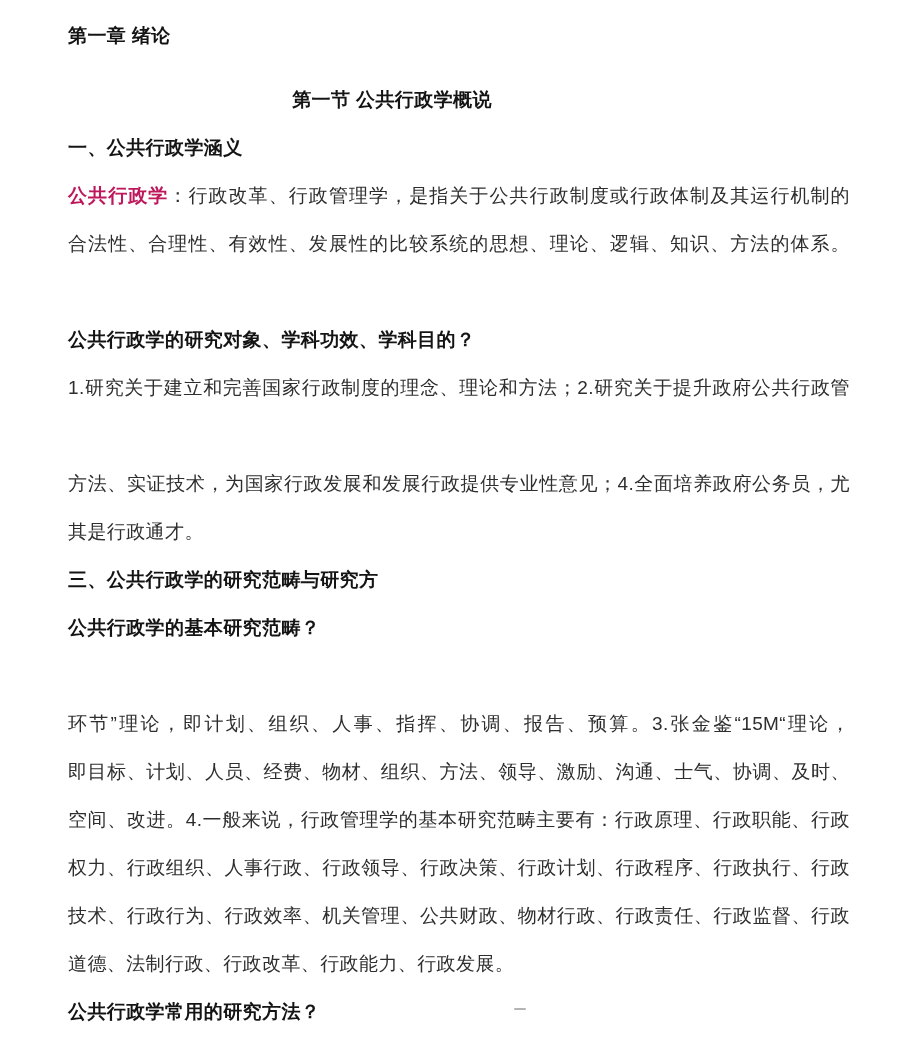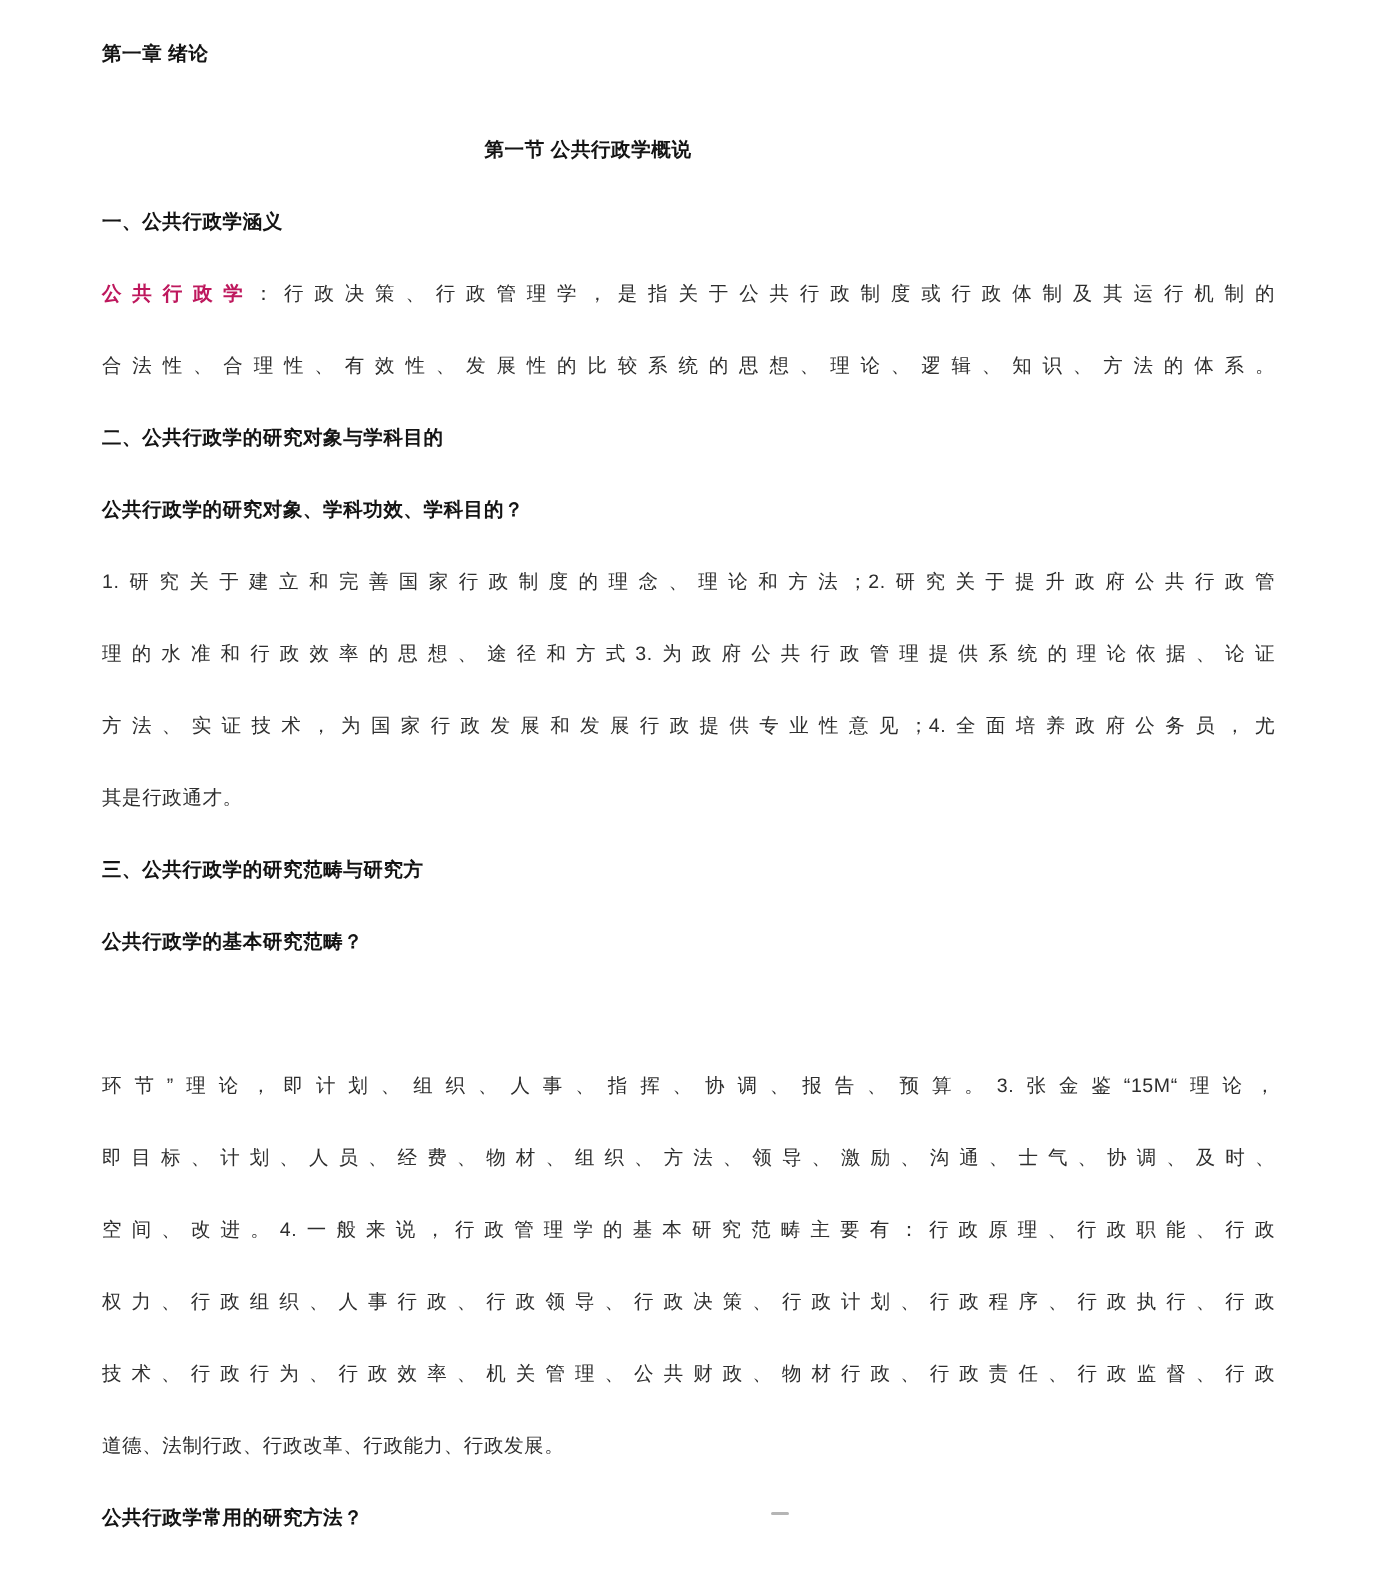--- a/index.html
+++ b/index.html
@@ -12,21 +12,21 @@
     width: 918px;
     height: 1054px;
     background: #ffffff;
     font-family: "Liberation Sans", sans-serif;
     overflow: hidden;
   }
   .line {
     position: absolute;
     left: 68px;
     width: 782px;
-    font-size: 13px;
+    font-size: 19px;
     line-height: 27px;
     color: #2e2e2e;
     letter-spacing: 0.4px;
     white-space: nowrap;
   }
   .line.full {
     white-space: normal;
     text-align: justify;
     text-align-last: justify;
   }
@@ -58,30 +58,28 @@
 <body>
 
 <div class="page">
 
   <div class="line bold" style="top:22px">第一章 绪论</div>
 
   <div class="line bold center" style="top:86px">第一节 公共行政学概说</div>
 
   <div class="line bold" style="top:134px">一、公共行政学涵义</div>
 
-  <div class="line full" style="top:182px"><span class="lead-bold">公共行政学</span><span>：行政决策、行政管理学，是指关于公共行政制度或行政体制及其运行机制的</span></div>
+  <div class="line full" style="top:182px"><span class="lead-bold">公共行政学</span><span>：行政改革、行政管理学，是指关于公共行政制度或行政体制及其运行机制的</span></div>
 
   <div class="line full" style="top:230px">合法性、合理性、有效性、发展性的比较系统的思想、理论、逻辑、知识、方法的体系。</div>
 
-  <div class="line bold" style="top:278px">二、公共行政学的研究对象与学科目的</div>
 
   <div class="line bold" style="top:326px">公共行政学的研究对象、学科功效、学科目的？</div>
 
   <div class="line full" style="top:374px">1.研究关于建立和完善国家行政制度的理念、理论和方法；2.研究关于提升政府公共行政管</div>
-  <div class="line full" style="top:422px">理的水准和行政效率的思想、途径和方式3.为政府公共行政管理提供系统的理论依据、论证</div>
   <div class="line full" style="top:470px">方法、实证技术，为国家行政发展和发展行政提供专业性意见；4.全面培养政府公务员，尤</div>
   <div class="line" style="top:518px">其是行政通才。</div>
 
   <div class="line bold" style="top:566px">三、公共行政学的研究范畴与研究方</div>
 
   <div class="line bold" style="top:614px">公共行政学的基本研究范畴？</div>
 
   <div class="line full" style="top:710px">环节”理论，即计划、组织、人事、指挥、协调、报告、预算。3.张金鉴“15M“理论，</div>
   <div class="line full" style="top:758px">即目标、计划、人员、经费、物材、组织、方法、领导、激励、沟通、士气、协调、及时、</div>
   <div class="line full" style="top:806px">空间、改进。4.一般来说，行政管理学的基本研究范畴主要有：行政原理、行政职能、行政</div>

